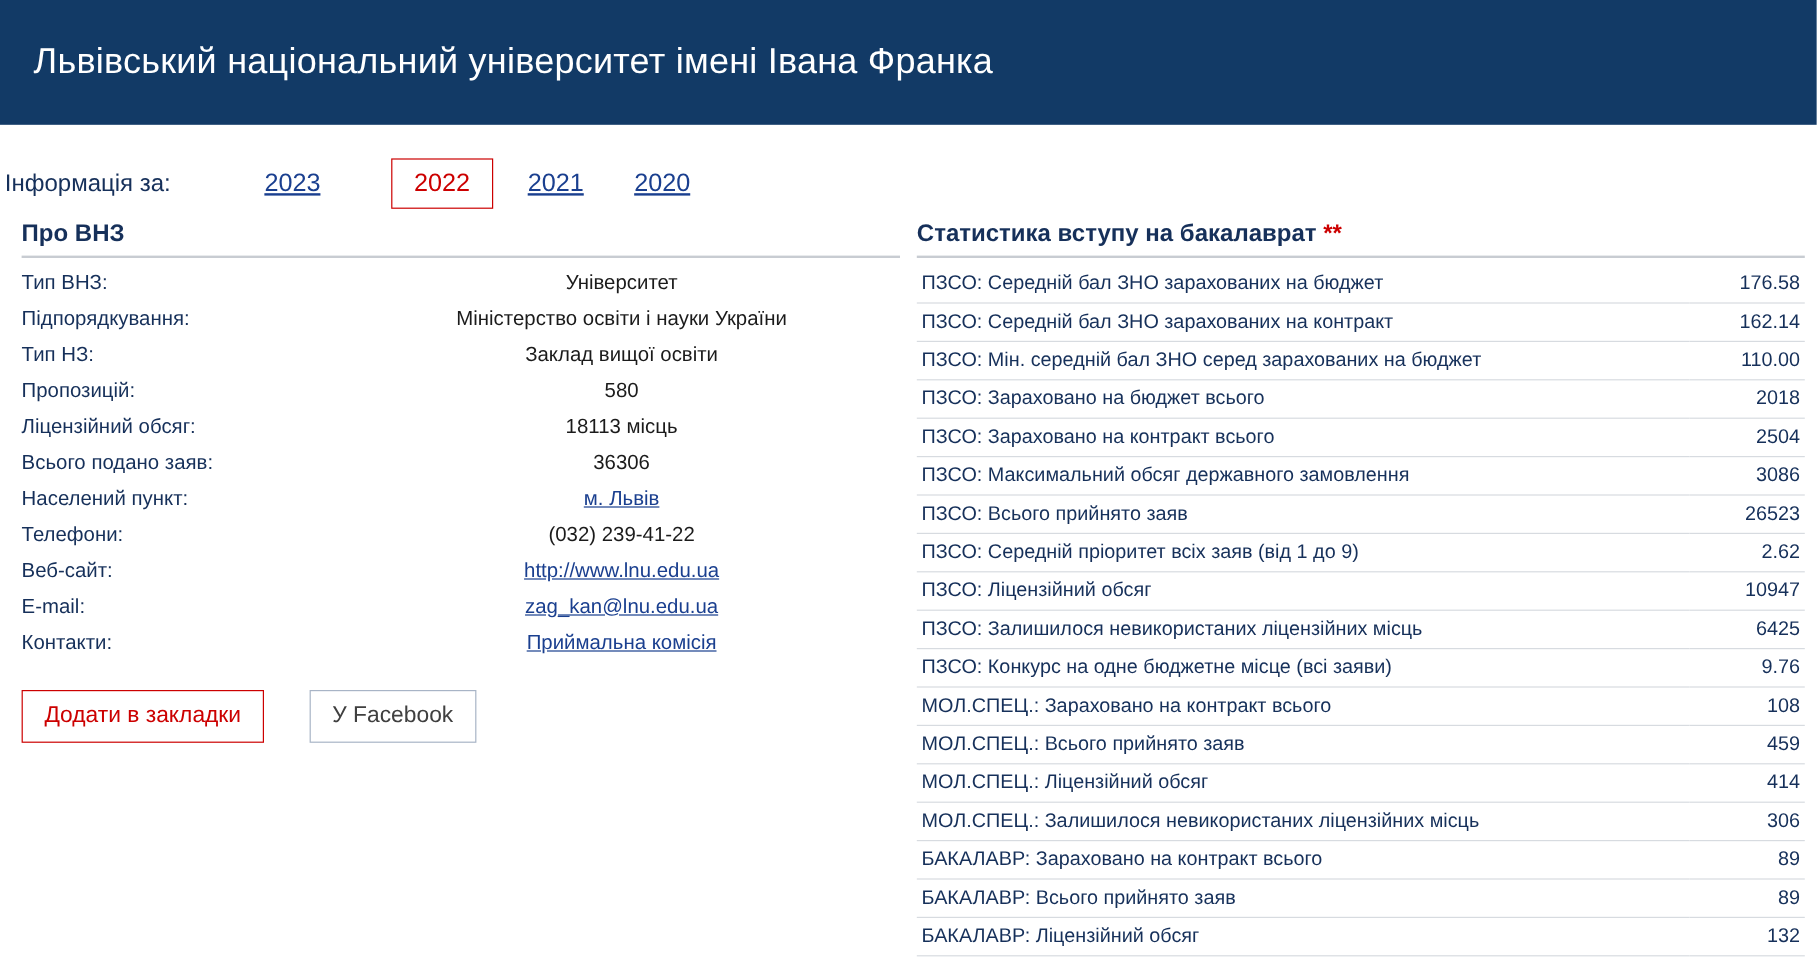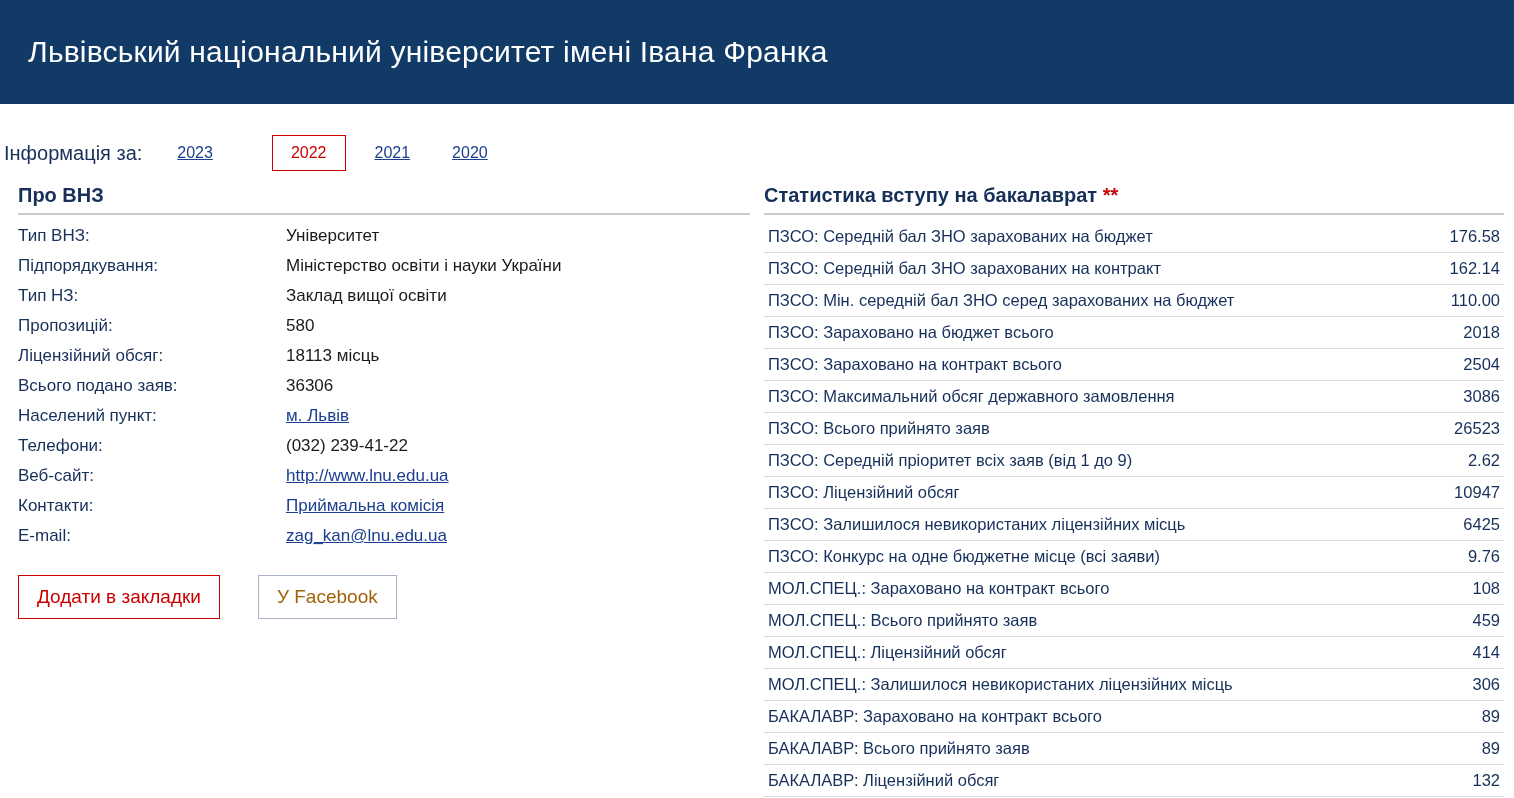--- a/index.html
+++ b/index.html
@@ -29,28 +29,29 @@
     letter-spacing: 0.2px;
     white-space: nowrap;
   }
 
   
   .year-bar {
     display: flex;
     align-items: center;
     padding: 26px 0 0 4px;
     height: 72px;
+    gap: 43px;
   }
   .year-label {
     font-size: 20px;
     color: #16305a;
     margin-right: 28px;
   }
   .year-link {
-    font-size: 16px;
+    font-size: 21px;
     color: #1a3f8f;
     text-decoration: underline;
     margin-right: 28px;
     padding: 4px 6px;
     cursor: pointer;
     background: none;
     border: 1px solid transparent;
     font-family: inherit;
   }
   .year-link.active {
@@ -95,21 +96,21 @@
     border-collapse: collapse;
     width: 732px;
     font-size: 17px;
   }
   .info-table td {
     padding: 5px 0 5px 0;
     vertical-align: top;
     color: #16305a;
   }
   .info-table td.label { width: 268px; }
-  .info-table td.value { color: #1b1b1b; }
+  .info-table td.value { color: #1b1b1b; text-align: center; }
   .info-table td.value a {
     color: #1a3f8f;
     text-decoration: underline;
   }
 
   
   .actions {
     display: flex;
     gap: 38px;
     margin-top: 24px;
@@ -120,21 +121,21 @@
     background: #ffffff;
     padding: 10px 18px;
     cursor: pointer;
   }
   .btn-bookmark {
     border: 1px solid #cc0000;
     color: #cc0000;
   }
   .btn-facebook {
     border: 1px solid #a8b4c6;
-    color: #a16207;
+    color: #404040;
   }
 
   
   .stats-table {
     border-collapse: collapse;
     width: 740px;
     font-size: 16.5px;
   }
   .stats-table tr { border-bottom: 1px solid #d7dbe0; }
   .stats-table td {
@@ -202,26 +203,26 @@
           </tr>
           <tr>
             <td class="label">Телефони:</td>
             <td class="value">(032) 239-41-22</td>
           </tr>
           <tr>
             <td class="label">Веб-сайт:</td>
             <td class="value"><a href="#">http://www.lnu.edu.ua</a></td>
           </tr>
           <tr>
+            <td class="label">E-mail:</td>
+            <td class="value"><a href="#">zag_kan@lnu.edu.ua</a></td>
+          </tr>
+          <tr>
             <td class="label">Контакти:</td>
             <td class="value"><a href="#">Приймальна комісія</a></td>
-          </tr>
-          <tr>
-            <td class="label">E-mail:</td>
-            <td class="value"><a href="#">zag_kan@lnu.edu.ua</a></td>
           </tr>
         </tbody>
     </table>
 
     <div class="actions">
       <button class="btn btn-bookmark">Додати в закладки</button>
       <button class="btn btn-facebook">У Facebook</button>
     </div>
   </div>
 

